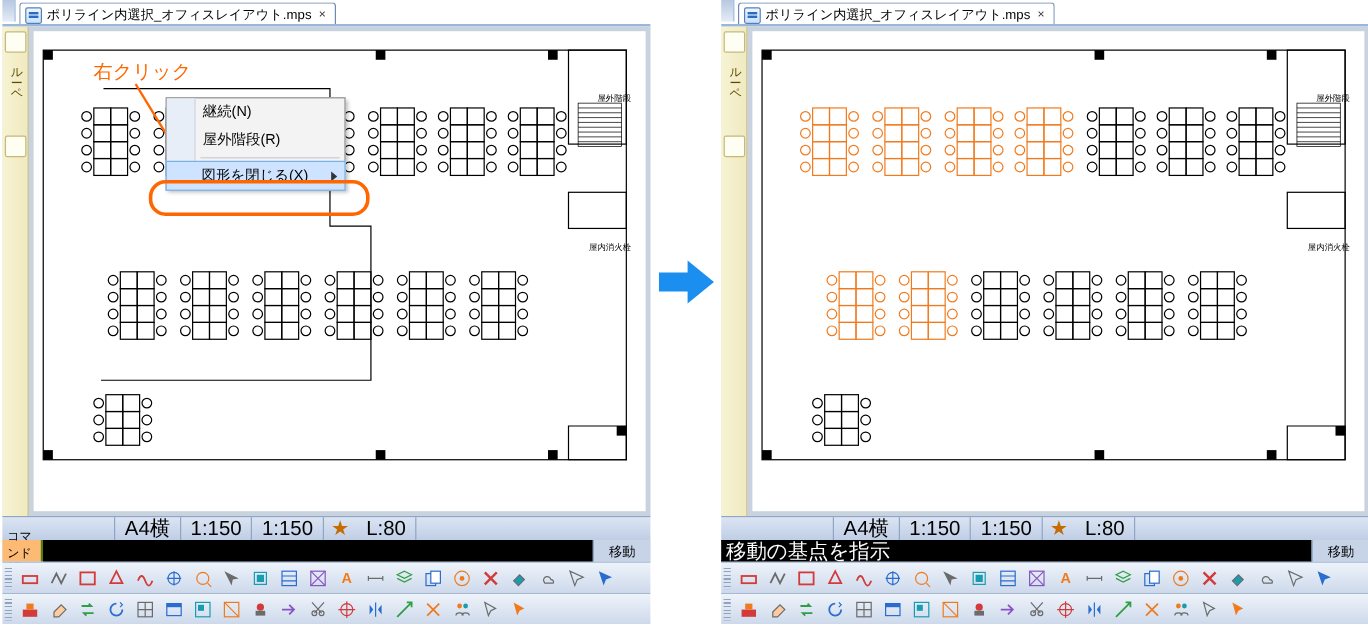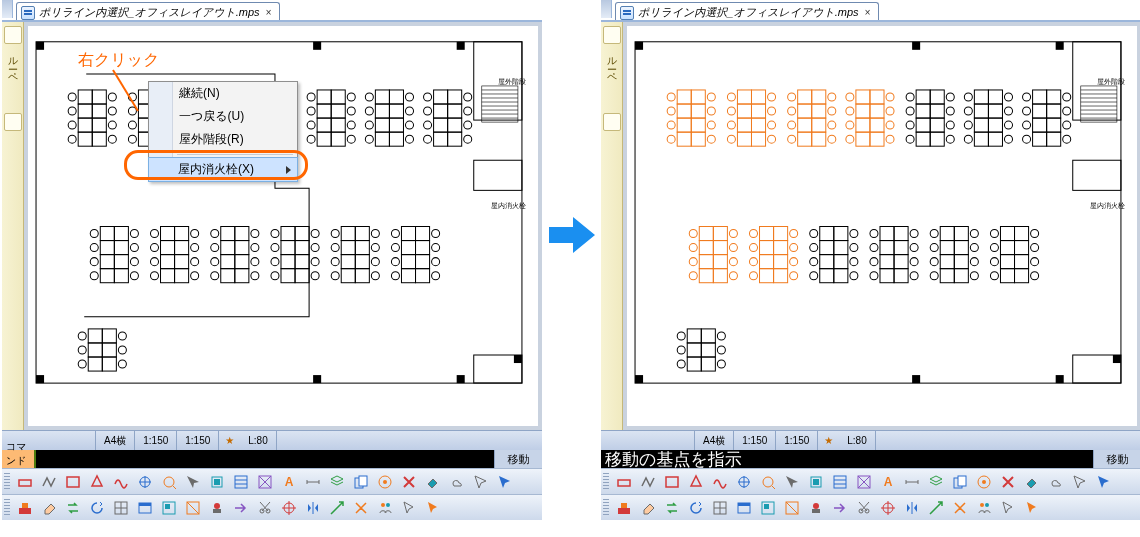--- a/index.html
+++ b/index.html
@@ -38,21 +38,20 @@
     background:linear-gradient(#b8c8e0,#e4ecf7);
     border-right:1px solid #9bb6db;
   }
   .doc-tab {
     display:flex; align-items:center; gap:4px;
     padding:2px 6px 0 4px;
     background:#fff;
     border:1px solid #6f8ab0; border-bottom:none;
     border-top-left-radius:3px; border-top-right-radius:3px;
     height:18px;
-    font-style:italic;
   }
   .doc-icon{
     width:14px;height:14px;
     background:linear-gradient(#eef5ff,#c7e1ff);
     border:1px solid #537fb3; border-radius:2px;
     position:relative;
   }
   .doc-icon::after{content:"";position:absolute;left:2px;right:2px;top:3px;height:2px;background:#2a6abf;box-shadow:0 3px 0 #2a6abf;}
   .tab-close{
     font-family:Arial; font-size:10px; color:#333; padding:0 2px; cursor:default;
@@ -118,21 +117,21 @@
     position:absolute;
     border:3px solid #ff6600; border-radius:14px;
     pointer-events:none;
   }
 
   .statusbar{
     height:20px;
     background:linear-gradient(#dbe4f2,#bfcee6);
     border-top:1px solid #8fa5c6;
     display:flex; align-items:center; gap:0;
-    font-size:10px; color:#000;
+    font-size:17px; color:#000;
   }
   .sb-cell{border-right:1px solid #8fa5c6;padding:0 8px;height:100%;display:flex;align-items:center;}
   .sb-cell:first-child{width:94px;}
   .sb-star{color:#c56b00;padding:0 6px;}
 
   .cmdrow{
     height:18px;
     display:flex; align-items:stretch;
     background:#d6e1f0;
   }
@@ -458,28 +457,27 @@
               <circle cx="54" cy="335" r="4" fill="none" stroke="#000"></circle>
               <circle cx="94" cy="335" r="4" fill="none" stroke="#000"></circle>
             </g>
         </svg>
 
         <div class="callout" style="left:50px;top:24px">右クリック</div>
         <svg style="position:absolute;left:0;top:0;width:100%;height:100%;pointer-events:none">
           <line x1="85" y1="44" x2="110" y2="85" class="callout-line"></line>
         </svg>
 
-        <div class="ctxmenu" style="left:120px;top:55px">
+        <div class="ctxmenu" style="left:110px;top:55px">
           <div class="gutter"></div>
           <div class="ctxmenu-item"><span>継続(N)</span></div>
-          <div class="ctxmenu-item"><span>一つ戻る(U)</span></div>
           <div class="ctxmenu-item"><span>屋外階段(R)</span></div>
           <div class="ctxmenu-sep"></div>
           <div class="ctxmenu-item hi">
-            <span>屋内消火栓(X)</span>
+            <span>図形を閉じる(X)</span>
             <span class="arrow-r"></span>
           </div>
         </div>
         <div class="highlight-ring" style="left:96px;top:124px;width:184px;height:30px"></div>
       </div>
     </div>
   </div>
 
   <div class="statusbar">
     <div class="sb-cell"></div>

